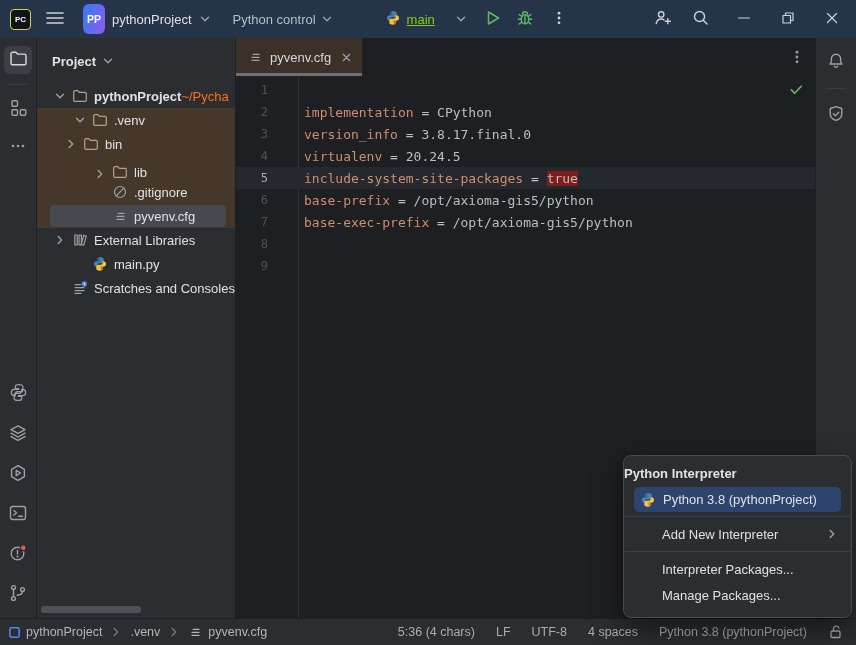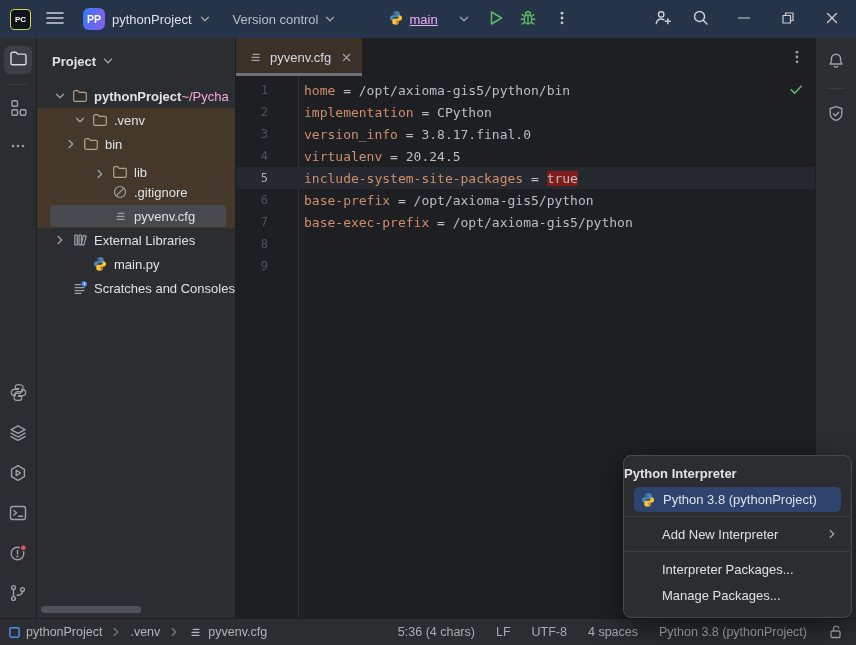--- a/index.html
+++ b/index.html
@@ -7,26 +7,26 @@
   .app{ position:relative; width:856px; height:645px; background:#2b2d30;
         font-family:"Liberation Sans",sans-serif; font-size:13px; color:#dfe1e5; overflow:hidden; }
 
   
   .titlebar{ height:38px; background:#253449; display:flex; align-items:center; padding:0 10px 0 10px; }
   .pc-logo{ width:21px; height:21px; border:1.5px solid #cbd94d; border-radius:4px; background:#10131a;
             display:flex; align-items:center; justify-content:center; font-size:8px; font-weight:bold; color:#fff; }
   .tb-btn{ width:28px; height:28px; border-radius:6px; display:flex; align-items:center; justify-content:center; color:#ced0d6; }
   .hamburger{ margin-left:10px; }
   .tb-proj{ display:flex; align-items:center; gap:7px; margin-left:14px; color:#dfe1e5; cursor:default; }
-  .avatar{ width:22px; height:22px; border-radius:6px; background:linear-gradient(110deg,#3f76f1 15%,#8b5cf0 95%);
+  .avatar{ width:22px; height:30px; border-radius:6px; background:linear-gradient(110deg,#3f76f1 15%,#8b5cf0 95%);
            display:flex; align-items:center; justify-content:center; font-size:10.5px; font-weight:bold; color:#fff; }
   .tb-chev{ display:flex; color:#9da0a8; }
   .tb-vcs{ display:flex; align-items:center; gap:5px; margin-left:22px; color:#b9bec7; }
   .tb-run{ display:flex; align-items:center; margin-left:52px; }
-  .tb-run .cfgname{ margin-left:6px; margin-right:20px; color:#f0abfc;text-decoration:underline; }
+  .tb-run .cfgname{ margin-left:6px; margin-right:20px; color:#84cc16;text-decoration:underline; }
   .tb-right{ margin-left:auto; display:flex; align-items:center; color:#ced0d6; }
   .tb-right .tb-btn{ margin-left:9px; }
   .tb-right .winbtn{ margin-left:16px; }
 
   
   .main-row{ display:flex; height:580px; }
   .left-strip{ width:37px; border-right:1px solid #1e1f22; display:flex; flex-direction:column; align-items:center;
                padding-top:8px; position:relative; background:#2b2d30; }
   .strip-btn{ width:28px; height:28px; border-radius:6px; display:flex; align-items:center; justify-content:center;
               color:#9da0a8; margin-bottom:10px; }
@@ -38,21 +38,21 @@
 
   .project-panel{ width:199px; border-right:1px solid #1e1f22; position:relative; overflow:hidden; background:#2b2d30; }
   .panel-header{ height:46px; display:flex; align-items:center; gap:6px; padding-left:15px; font-weight:600; color:#dfe1e5; }
   .tree-row{ height:24px; display:flex; align-items:center; position:relative; white-space:nowrap; }
   .tree-row.excluded{ background:#45382a; }
   .tw{ width:18px; min-width:18px; display:flex; justify-content:center; color:#9da0a8; z-index:1; }
   .ti{ width:18px; min-width:18px; display:flex; justify-content:center; margin-left:2px; z-index:1; }
   .ti.folder{ color:#b3a38b; } .ti.gray{ color:#9da0a8; }
   .tl{ margin-left:5px; z-index:1; }
   .tl.bold{ font-weight:bold; }
-  .tsuffix{ color:#f9a8d4; margin-left:0; z-index:1; }
+  .tsuffix{ color:#f97316; margin-left:0; z-index:1; }
   .sel-bg{ position:absolute; left:13px; right:9px; top:1px; bottom:1px; border-radius:4px; background:#47494e; }
   .hscroll{ position:absolute; left:4px; bottom:5px; width:100px; height:7px; border-radius:3px; background:#4e5157; }
 
   
   .editor-area{ flex:1; min-width:0; background:#1e1f22; display:flex; flex-direction:column; }
   .tabbar{ height:38px; display:flex; align-items:center; }
   .tab{ height:38px; display:flex; align-items:center; gap:7px; padding:0 10px 0 12px; background:#3b3128;
         color:#d5d8dd; position:relative; }
   .tab::after{ content:""; position:absolute; left:0; right:0; bottom:0; height:3px; background:#6c7077; }
   .tab .ico{ display:flex; color:#9da0a8; }
@@ -109,21 +109,21 @@
     <div class="tb-proj">
       <span class="avatar">PP</span>
       <span>pythonProject</span>
       <span class="tb-chev svg">
           <svg width="12" height="12" viewBox="0 0 12 12" fill="none" stroke="currentColor" stroke-linecap="round" stroke-linejoin="round" stroke-width="1.4">
             <path d="M2.5 4.2L6 7.7l3.5-3.5"></path>
           </svg>
         </span>
     </div>
     <div class="tb-vcs">
-      <span>Version control</span>
+      <span>Python control</span>
       <span class="tb-chev svg">
           <svg width="12" height="12" viewBox="0 0 12 12" fill="none" stroke="currentColor" stroke-linecap="round" stroke-linejoin="round" stroke-width="1.4">
             <path d="M2.5 4.2L6 7.7l3.5-3.5"></path>
           </svg>
         </span>
     </div>
     <div class="tb-run">
       <div style="display:flex;align-items:center;">
         <span class="svg"><svg width="16" height="16" viewBox="0 0 24 24">
               <path fill="#4584b6" d="M12 2C9.6 2 8 3 8 4.5V7h4.2v1H6.5C4.6 8 3 9.3 3 12s1.6 4 3.5 4H8v-2.2C8 12 9.3 11 11 11h4c1.4 0 2.5-1.1 2.5-2.5v-4C17.5 3 15 2 12 2zm-2 1.7a1 1 0 110 2 1 1 0 010-2z"></path>
@@ -400,21 +400,20 @@
               <circle cx="8" cy="8" r="1.4"></circle>
               <circle cx="8" cy="12.8" r="1.4"></circle>
             </svg>
           </div>
       </div>
       <div class="editor">
         <div class="gutterline"></div>
         <div id="code">
             <div class="code-line">
               <span class="ln">1</span>
-              <span class="codetext"><span class="k">home</span> = /opt/axioma-gis5/python/bin</span>
             </div>
             <div class="code-line">
               <span class="ln">2</span>
               <span class="codetext"><span class="k">implementation</span> = CPython</span>
             </div>
             <div class="code-line">
               <span class="ln">3</span>
               <span class="codetext"><span class="k">version_info</span> = 3.8.17.final.0</span>
             </div>
             <div class="code-line">

